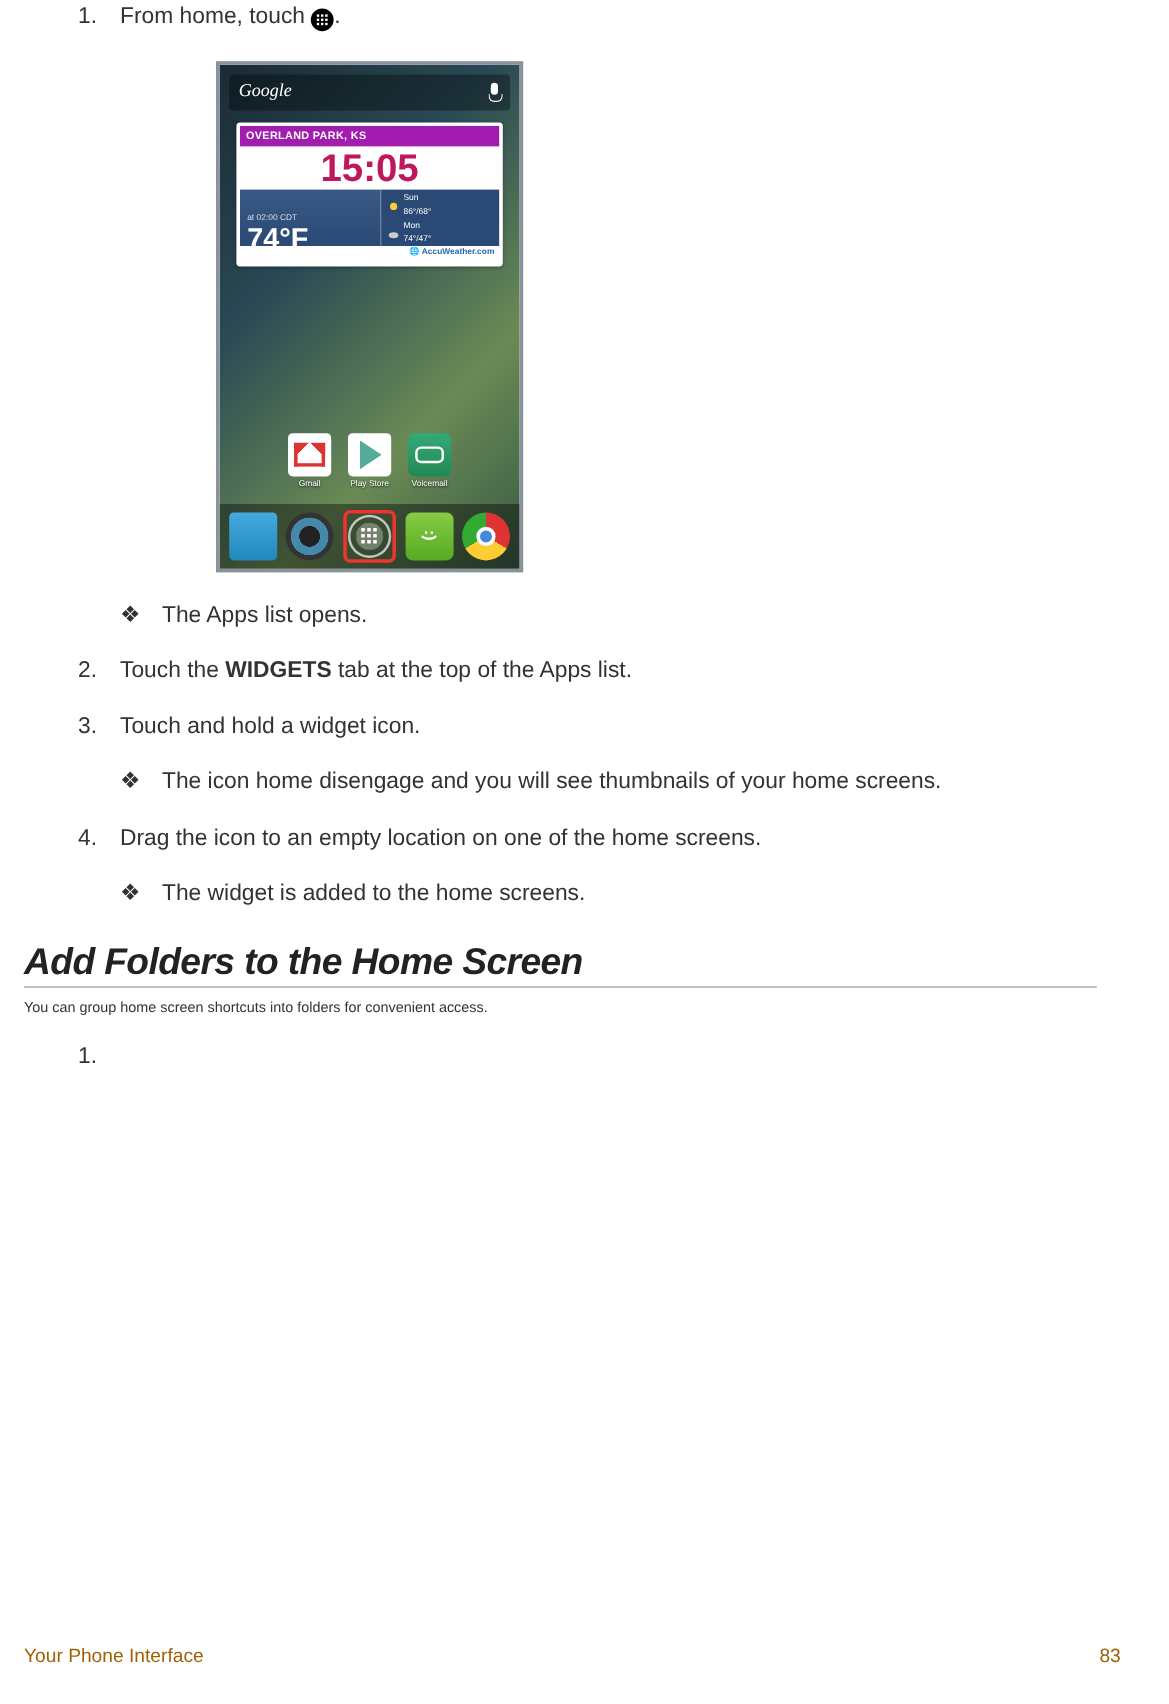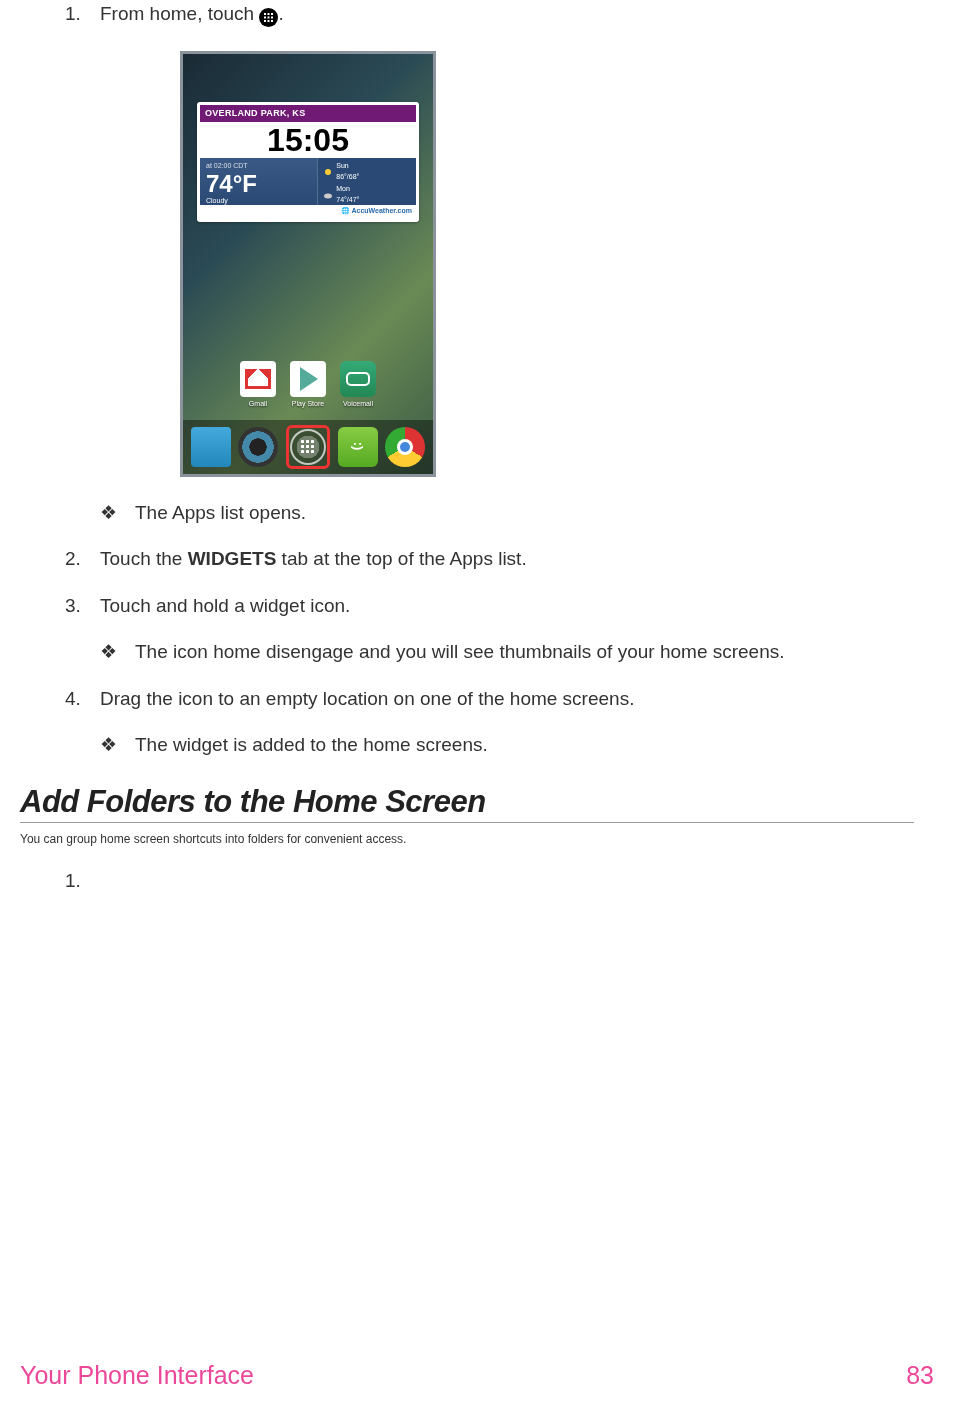--- a/index.html
+++ b/index.html
@@ -120,45 +120,45 @@
       top: 48px;
       left: 14px;
       right: 14px;
       height: 120px;
       background: #fff;
       border-radius: 3px;
       padding: 3px;
       box-shadow: 0 1px 3px rgba(0,0,0,0.3);
     }
     .widget-header {
-      background: #701a75;
+      background: #a21caf;
       color: #fff;
       font-size: 9px;
       font-weight: bold;
       padding: 2px 5px;
       letter-spacing: 0.3px;
     }
     .widget-time {
       text-align: center;
       font-size: 32px;
       font-weight: bold;
-      color: #000000;
+      color: #be185d;
       line-height: 1;
       padding: 2px 0;
       font-family: Arial, sans-serif;
     }
     .widget-bottom {
       display: flex;
       height: 47px;
     }
     .widget-temp {
       flex: 1.2;
       background: linear-gradient(#3a5a85, #2a4a75);
       color: #fff;
-      padding: 3px 6px;
+      padding: 19px 6px;
       position: relative;
     }
     .widget-temp .subtime { font-size: 7px; opacity: 0.8; }
     .widget-temp .temp { font-size: 24px; font-weight: bold; line-height: 1; }
     .widget-temp .cond { font-size: 7px; }
     .widget-forecast {
       flex: 1;
       background: #2a4a75;
       color: #fff;
       font-size: 7px;
@@ -303,22 +303,22 @@
       line-height: 1.4;
       margin-bottom: 20px;
     }
     .footer {
       position: absolute;
       bottom: 30px;
       left: 20px;
       right: 40px;
       display: flex;
       justify-content: space-between;
-      font-size: 25px;
-      color: #ec4899;
+      font-size: 16px;
+      color: #a16207;
     }
   </style>
 </head>
 <body>
 
 <div class="page">
   <ol>
     <li>
       <span class="num">1.</span>
       <span>From home, touch </span><span class="apps-icon">
@@ -332,20 +332,24 @@
               <rect x="8" y="4.5" width="2" height="2"></rect>
               <rect x="1" y="8" width="2" height="2"></rect>
               <rect x="4.5" y="8" width="2" height="2"></rect>
               <rect x="8" y="8" width="2" height="2"></rect>
             </g>
           </svg>
         </span><span>.</span>
 
       <div class="screenshot-wrap">
         <div class="phone">
+          <div class="searchbar">
+            <span class="google-logo">Google</span>
+            <span class="mic"></span>
+          </div>
           <div class="weather-widget">
             <div class="widget-header">OVERLAND PARK, KS</div>
             <div class="widget-time">15:05</div>
             <div class="widget-bottom">
               <div class="widget-temp">
                 <div class="subtime">at 02:00 CDT</div>
                 <div class="temp">74°F</div>
                 <div class="cond">Cloudy</div>
               </div>
               <div class="widget-forecast">

